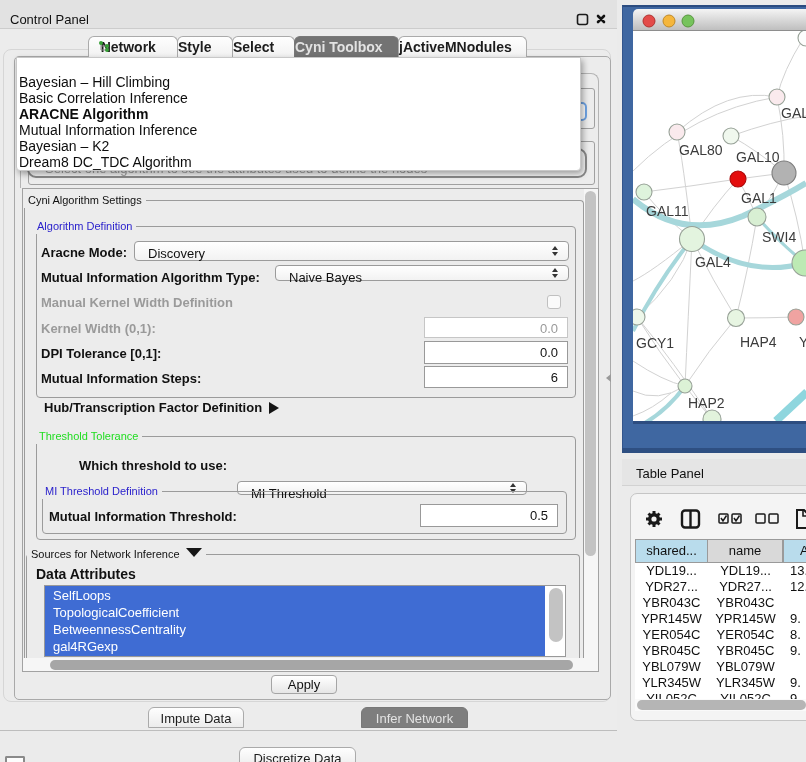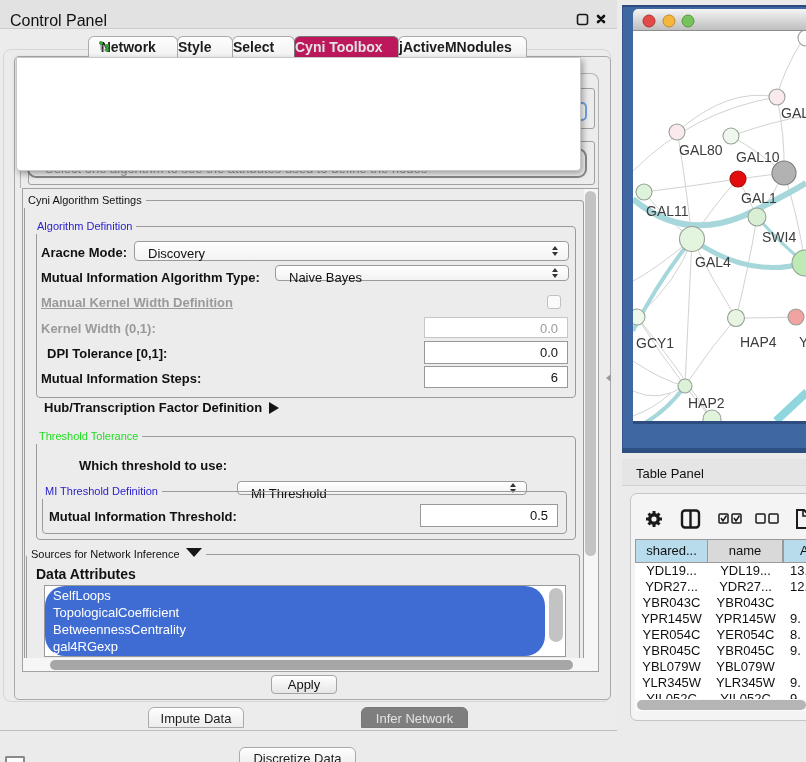--- a/index.html
+++ b/index.html
@@ -7,30 +7,30 @@
 body { font-family:"Liberation Sans", sans-serif; background:#ebebeb; position:relative; font-size:13px; color:#111; }
 .abs { position:absolute; }
 .b { font-weight:bold; }
 .grouptitle { position:absolute; background:#ececec; padding:0 4px; font-size:11px; line-height:15px; }
 .field { position:absolute; background:#fff; border:1px solid #999; text-align:right; font-size:13px; }
 .combo { position:absolute; background:linear-gradient(#ffffff,#f2f2f2); border:1px solid #9b9b9b; border-radius:4px; font-size:13px; }
 .spin { position:absolute; right:9px; top:50%; margin-top:-5px; width:7px; height:10px; }
 .spin:before { content:""; position:absolute; top:0; left:0; border-left:3.5px solid transparent; border-right:3.5px solid transparent; border-bottom:4px solid #333; }
 .spin:after { content:""; position:absolute; bottom:0; left:0; border-left:3.5px solid transparent; border-right:3.5px solid transparent; border-top:4px solid #333; }
 .tab { position:absolute; top:36px; height:29px; background:linear-gradient(#fefefe,#ececec); border:1px solid #aaa; border-bottom:none; border-radius:6px 6px 0 0; text-align:left; font-size:14px; font-weight:bold; color:#1c1c1c; line-height:21px; }
-.tabsel { background:#be185d; color:#e3e3e3; border-color:#787878; }
+.tabsel { background:#737373; color:#e3e3e3; border-color:#787878; }
 .btab { position:absolute; top:707px; height:21px; background:linear-gradient(#fefefe,#ececec); border:1px solid #aaa; border-radius:6px 6px 0 0; text-align:center; font-size:13px; font-weight:normal; color:#1c1c1c; line-height:21px; }
 </style>
 </head>
 <body>
 
 <div class="abs" style="left:0;top:4px;width:617px;height:727px;background:#ececec;border-top:1px solid #c4c4c4;border-bottom:1px solid #bdbdbd;"></div>
 
 <div class="abs" style="left:0;top:4;width:617px;height:29px;background:#e2e2e2;border-bottom:1px solid #cccccc;"></div>
-<div class="abs" style="left:10px;top:12px;font-size:16px;color:#111;">Control Panel</div>
+<div class="abs" style="left:10px;top:12px;font-size:13px;color:#111;">Control Panel</div>
 
 <svg class="abs" style="left:576px;top:13px;" width="34" height="13" viewBox="0 0 34 13">
  <rect x="1.5" y="1.5" width="10" height="10" rx="2" fill="none" stroke="#1a1a1a" stroke-width="1.6"></rect>
  <path d="M22 3 L28 9 M28 3 L22 9" stroke="#111" stroke-width="2.6" stroke-linecap="round"></path>
 </svg>
 
 <div class="abs" style="left:3px;top:49px;width:608px;height:653px;border:1px solid #d6d6d6;border-radius:8px;"></div>
 
 <div class="abs" style="left:14px;top:56px;width:597px;height:644px;border:1px solid #a9a9a9;border-radius:5px;background:#ececec;"></div>
 
@@ -75,29 +75,29 @@
     <span style="position:absolute;left:13px;top:4px;">Discovery</span>
     <span class="spin"></span>
   </div>
 
 <div class="abs b" style="left:41px;top:270px;">Mutual Information Algorithm Type:</div>
 <div class="combo" style="left:275px;top:265px;width:294px;height:16px;">
     <span style="position:absolute;left:13px;top:4px;">Naive Bayes</span>
     <span class="spin"></span>
   </div>
 
-<div class="abs b" style="left:41px;top:295px;color:#9a9a9a;text-decoration:underline;">Manual Kernel Width Definition</div>
+<div class="abs b" style="left:41px;top:295px;color:#9a9a9a;">Manual Kernel Width Definition</div>
 <div class="abs" style="left:547px;top:295px;width:14px;height:14px;background:#fafafa;border:1px solid #c0c0c0;border-radius:3px;"></div>
 
 <div class="abs b" style="left:41px;top:321px;color:#9a9a9a;">Kernel Width (0,1):</div>
 <div class="field" style="left:424px;top:317px;width:144px;height:21px;border-color:#c6c6c6;color:#9a9a9a;">
     <span style="position:absolute;right:9px;top:3px;">0.0</span>
   </div>
 
-<div class="abs b" style="left:47px;top:346px;">DPI Tolerance [0,1]:</div>
+<div class="abs b" style="left:41px;top:346px;">DPI Tolerance [0,1]:</div>
 <div class="field" style="left:424px;top:341px;width:144px;height:23px;">
     <span style="position:absolute;right:9px;top:3px;">0.0</span>
   </div>
 
 <div class="abs b" style="left:41px;top:371px;">Mutual Information Steps:</div>
 <div class="field" style="left:424px;top:366px;width:144px;height:22px;">
     <span style="position:absolute;right:9px;top:3px;">6</span>
   </div>
 
 <div class="abs b" style="left:44px;top:400px;">Hub/Transcription Factor Definition&nbsp;&nbsp;<span style="display:inline-block;width:0;height:0;border-top:6px solid transparent;border-bottom:6px solid transparent;border-left:10px solid #151515;vertical-align:-2px;"></span></div>
@@ -116,36 +116,44 @@
 <div class="abs b" style="left:49px;top:509px;">Mutual Information Threshold:</div>
 <div class="field" style="left:420px;top:504px;width:138px;height:23px;">
     <span style="position:absolute;right:9px;top:3px;">0.5</span>
   </div>
 
 <div class="abs" style="left:26px;top:554px;width:554px;height:104px;border:1px solid #9b9b9b;border-bottom:none;border-radius:4px 4px 0 0;"></div>
 <div class="grouptitle" style="left:27px;top:547px;color:#111;">Sources for Network Inference&nbsp;&nbsp;<span style="display:inline-block;width:0;height:0;border-left:8px solid transparent;border-right:8px solid transparent;border-top:9px solid #161616;vertical-align:1px;"></span></div>
 <div class="abs b" style="left:36px;top:566px;font-size:14px;">Data Attributes</div>
 
 <div class="abs" style="left:44px;top:585px;width:522px;height:72px;border:1px solid #999;background:#fff;"></div>
-<div class="abs" style="left:45px;top:586px;width:500px;height:70px;background:#3f6cd3;color:#fff;font-size:13px;border-radius:20px;">
+<div class="abs" style="left:45px;top:586px;width:500px;height:70px;background:#3f6cd3;color:#fff;font-size:13px;">
  <div style="padding:1px 0 0 8px;line-height:17px;">SelfLoops<br>TopologicalCoefficient<br>BetweennessCentrality<br>gal4RGexp</div>
 </div>
 <div class="abs" style="left:549px;top:588px;width:14px;height:54px;background:#c3c3c3;border-radius:7px;"></div>
 
 <div class="abs" style="left:271px;top:675px;width:66px;height:19px;background:linear-gradient(#ffffff,#e6e6e6);border:1px solid #a5a5a5;border-radius:4px;text-align:center;line-height:18px;font-size:13px;">Apply</div>
 
 <div class="btab" style="left:148px;width:96px;">Impute Data</div>
 <div class="btab" style="left:239px;width:117px;margin-top:40px;">Discretize Data</div>
 <div class="btab tabsel" style="left:361px;width:107px;background:#7e7e7e;color:#e3e3e3;border-color:#787878;">Infer Network</div>
 
 <div class="abs" style="left:606px;top:374px;width:5px;height:8px;background:#9a9a9a;clip-path:polygon(100% 0,0 50%,100% 100%);"></div>
 
 <div class="abs" style="left:5px;top:756px;width:20px;height:8px;background:#fdfdfd;border:2px solid #8a8a8a;border-bottom:none;border-radius:2px 2px 0 0;"></div>
 
 <div class="abs" style="left:16px;top:57px;width:565px;height:114px;background:#fff;border:1px solid #c8c8c8;border-radius:0 0 4px 4px;box-shadow:2px 3px 6px rgba(0,0,0,0.35);">
+ <div style="position:absolute;left:2px;top:16px;line-height:16px;color:#0d0d0d;font-size:14px;">
+   Bayesian – Hill Climbing<br>
+   Basic Correlation Inference<br>
+   <span class="b">ARACNE Algorithm</span><br>
+   Mutual Information Inference<br>
+   Bayesian – K2<br>
+   Dream8 DC_TDC Algorithm
+ </div>
 </div>
 
 <div class="abs" style="left:622px;top:5px;width:184px;height:448px;background:#3f67a1;border-top:2px solid #2b4c80;border-left:1px solid #33558c;"></div>
 <div class="abs" style="left:633px;top:421px;width:173px;height:3px;background:#2d4d80;"></div>
 <div class="abs" style="left:622px;top:448px;width:184px;height:5px;background:#2e4f82;"></div>
 
 <div class="abs" style="left:633px;top:9px;width:173px;height:22px;background:linear-gradient(#f4f4f4,#bfbfbf);border-bottom:1px solid #8e8e8e;border-radius:5px 0 0 0;"></div>
 <svg class="abs" style="left:641px;top:14px;" width="60" height="14" viewBox="0 0 60 14">
  <circle cx="8" cy="7" r="6" fill="#e34b49" stroke="#b03330" stroke-width="1"></circle>
  <circle cx="28" cy="7" r="6" fill="#f5b63c" stroke="#c08a28" stroke-width="1"></circle>

